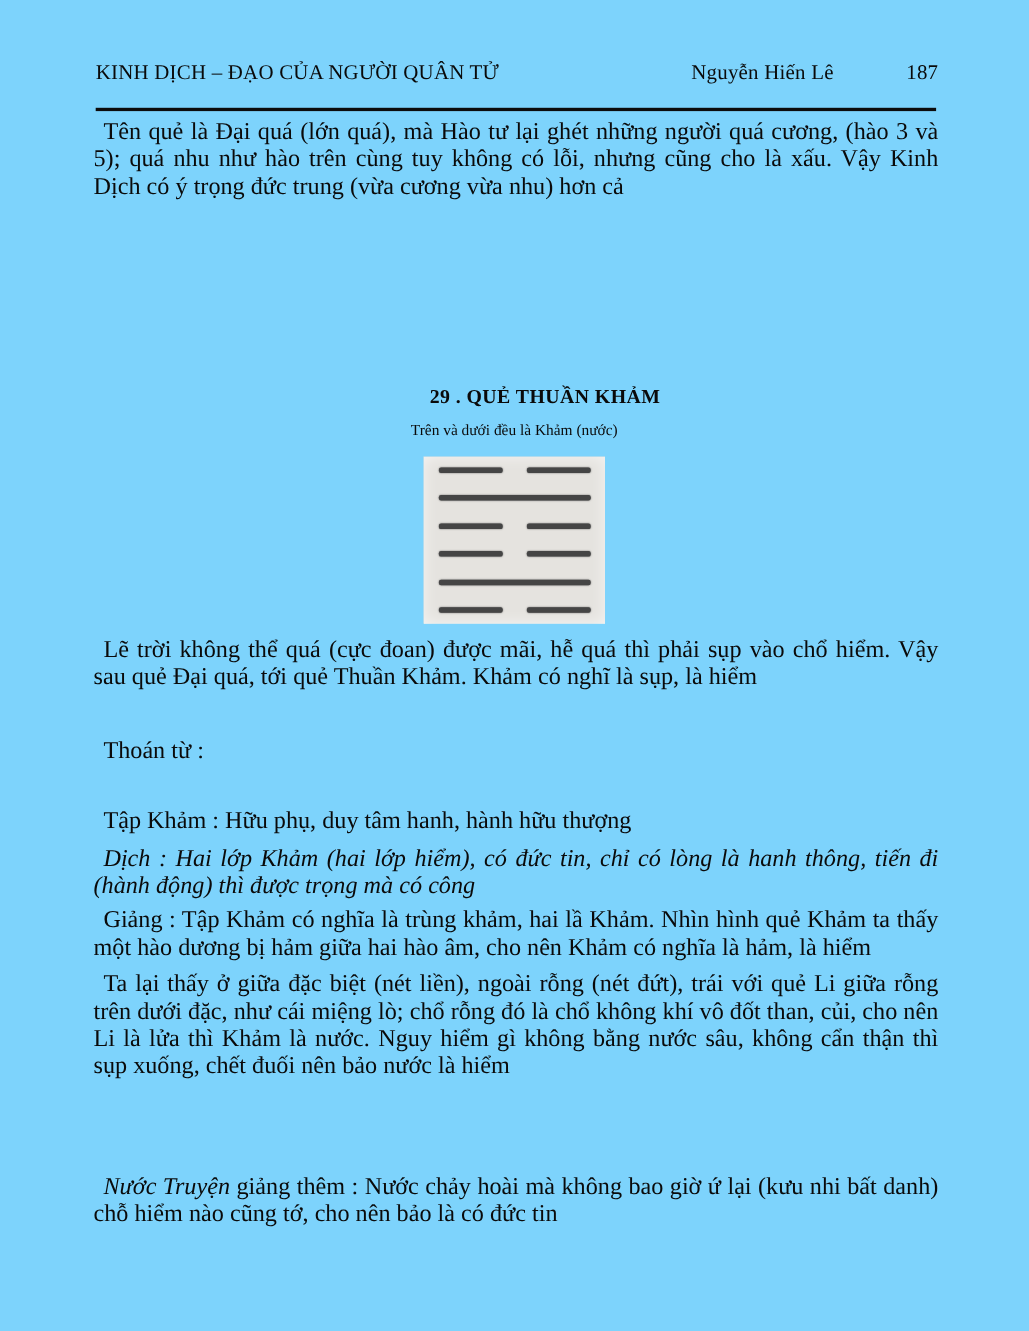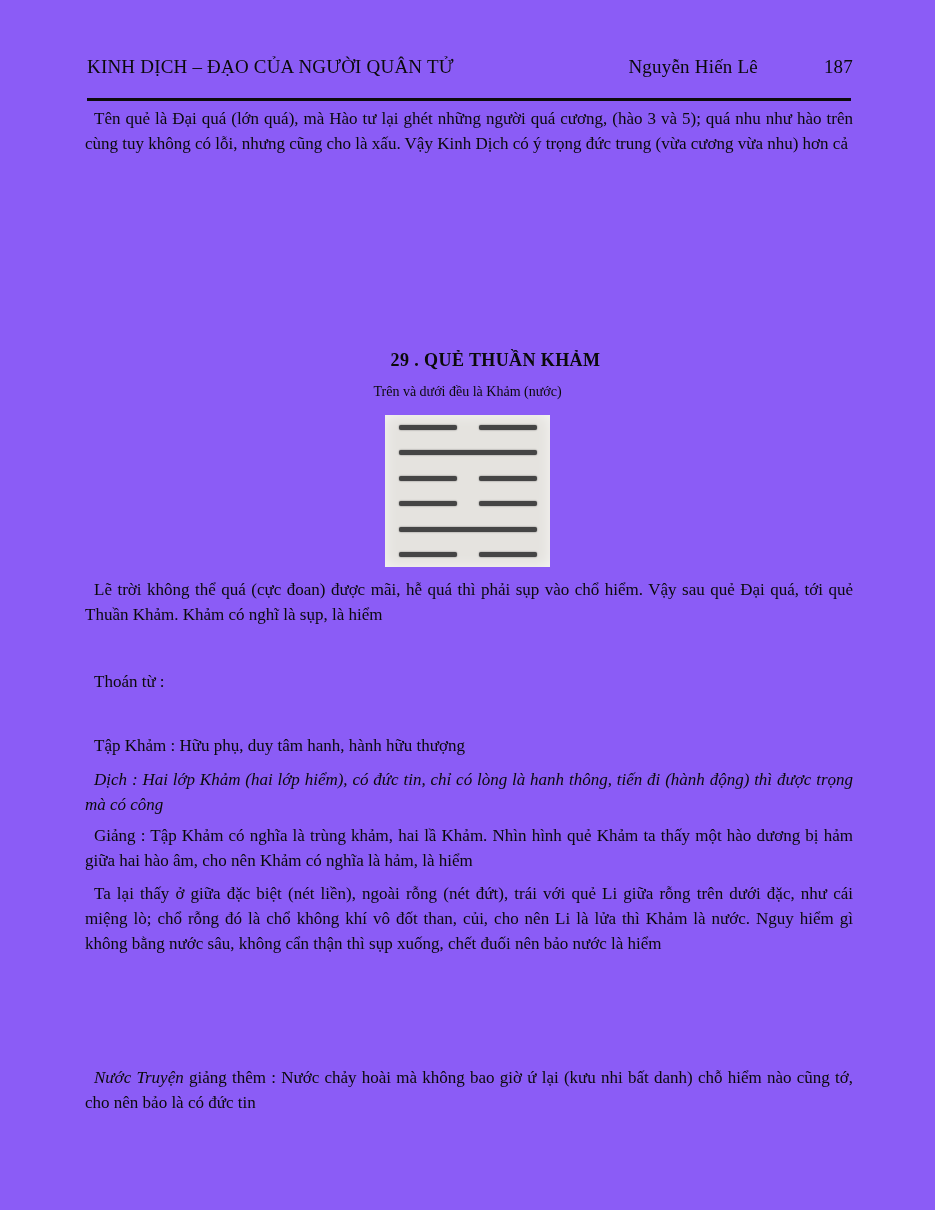--- a/index.html
+++ b/index.html
@@ -1,20 +1,20 @@
 <!DOCTYPE html>
 <html lang="vi"><head>
 <meta charset="utf-8">
 <style>
   html, body { margin: 0; padding: 0; background: #ffffff; }
   .page {
     position: relative;
     width: 935px;
     height: 1210px;
-    background: #8b5cf6;
+    background: #7dd3fc;
     font-family: "Liberation Serif", "DejaVu Serif", serif;
     color: #0a0a0a;
     overflow: hidden;
   }
   
   .hdr {
     position: absolute;
     left: 87px;
     top: 56px;
     width: 766px;
@@ -34,21 +34,21 @@
     width: 764px;
     height: 3px;
     background: #0c0c0c;
   }
   
   .para {
     position: absolute;
     left: 85px;
     width: 768px;
     margin: 0;
-    font-size: 17px;
+    font-size: 22px;
     line-height: 24.8px;
     text-align: justify;
     text-indent: 9px;
     color: #0a0a0a;
   }
   .italic { font-style: italic; }
   .pos-intro        { top: 107px; }
   .pos-afterhex     { top: 578px; }
   .pos-thoantu      { top: 670px; }
   .pos-tapkham      { top: 734px; }

